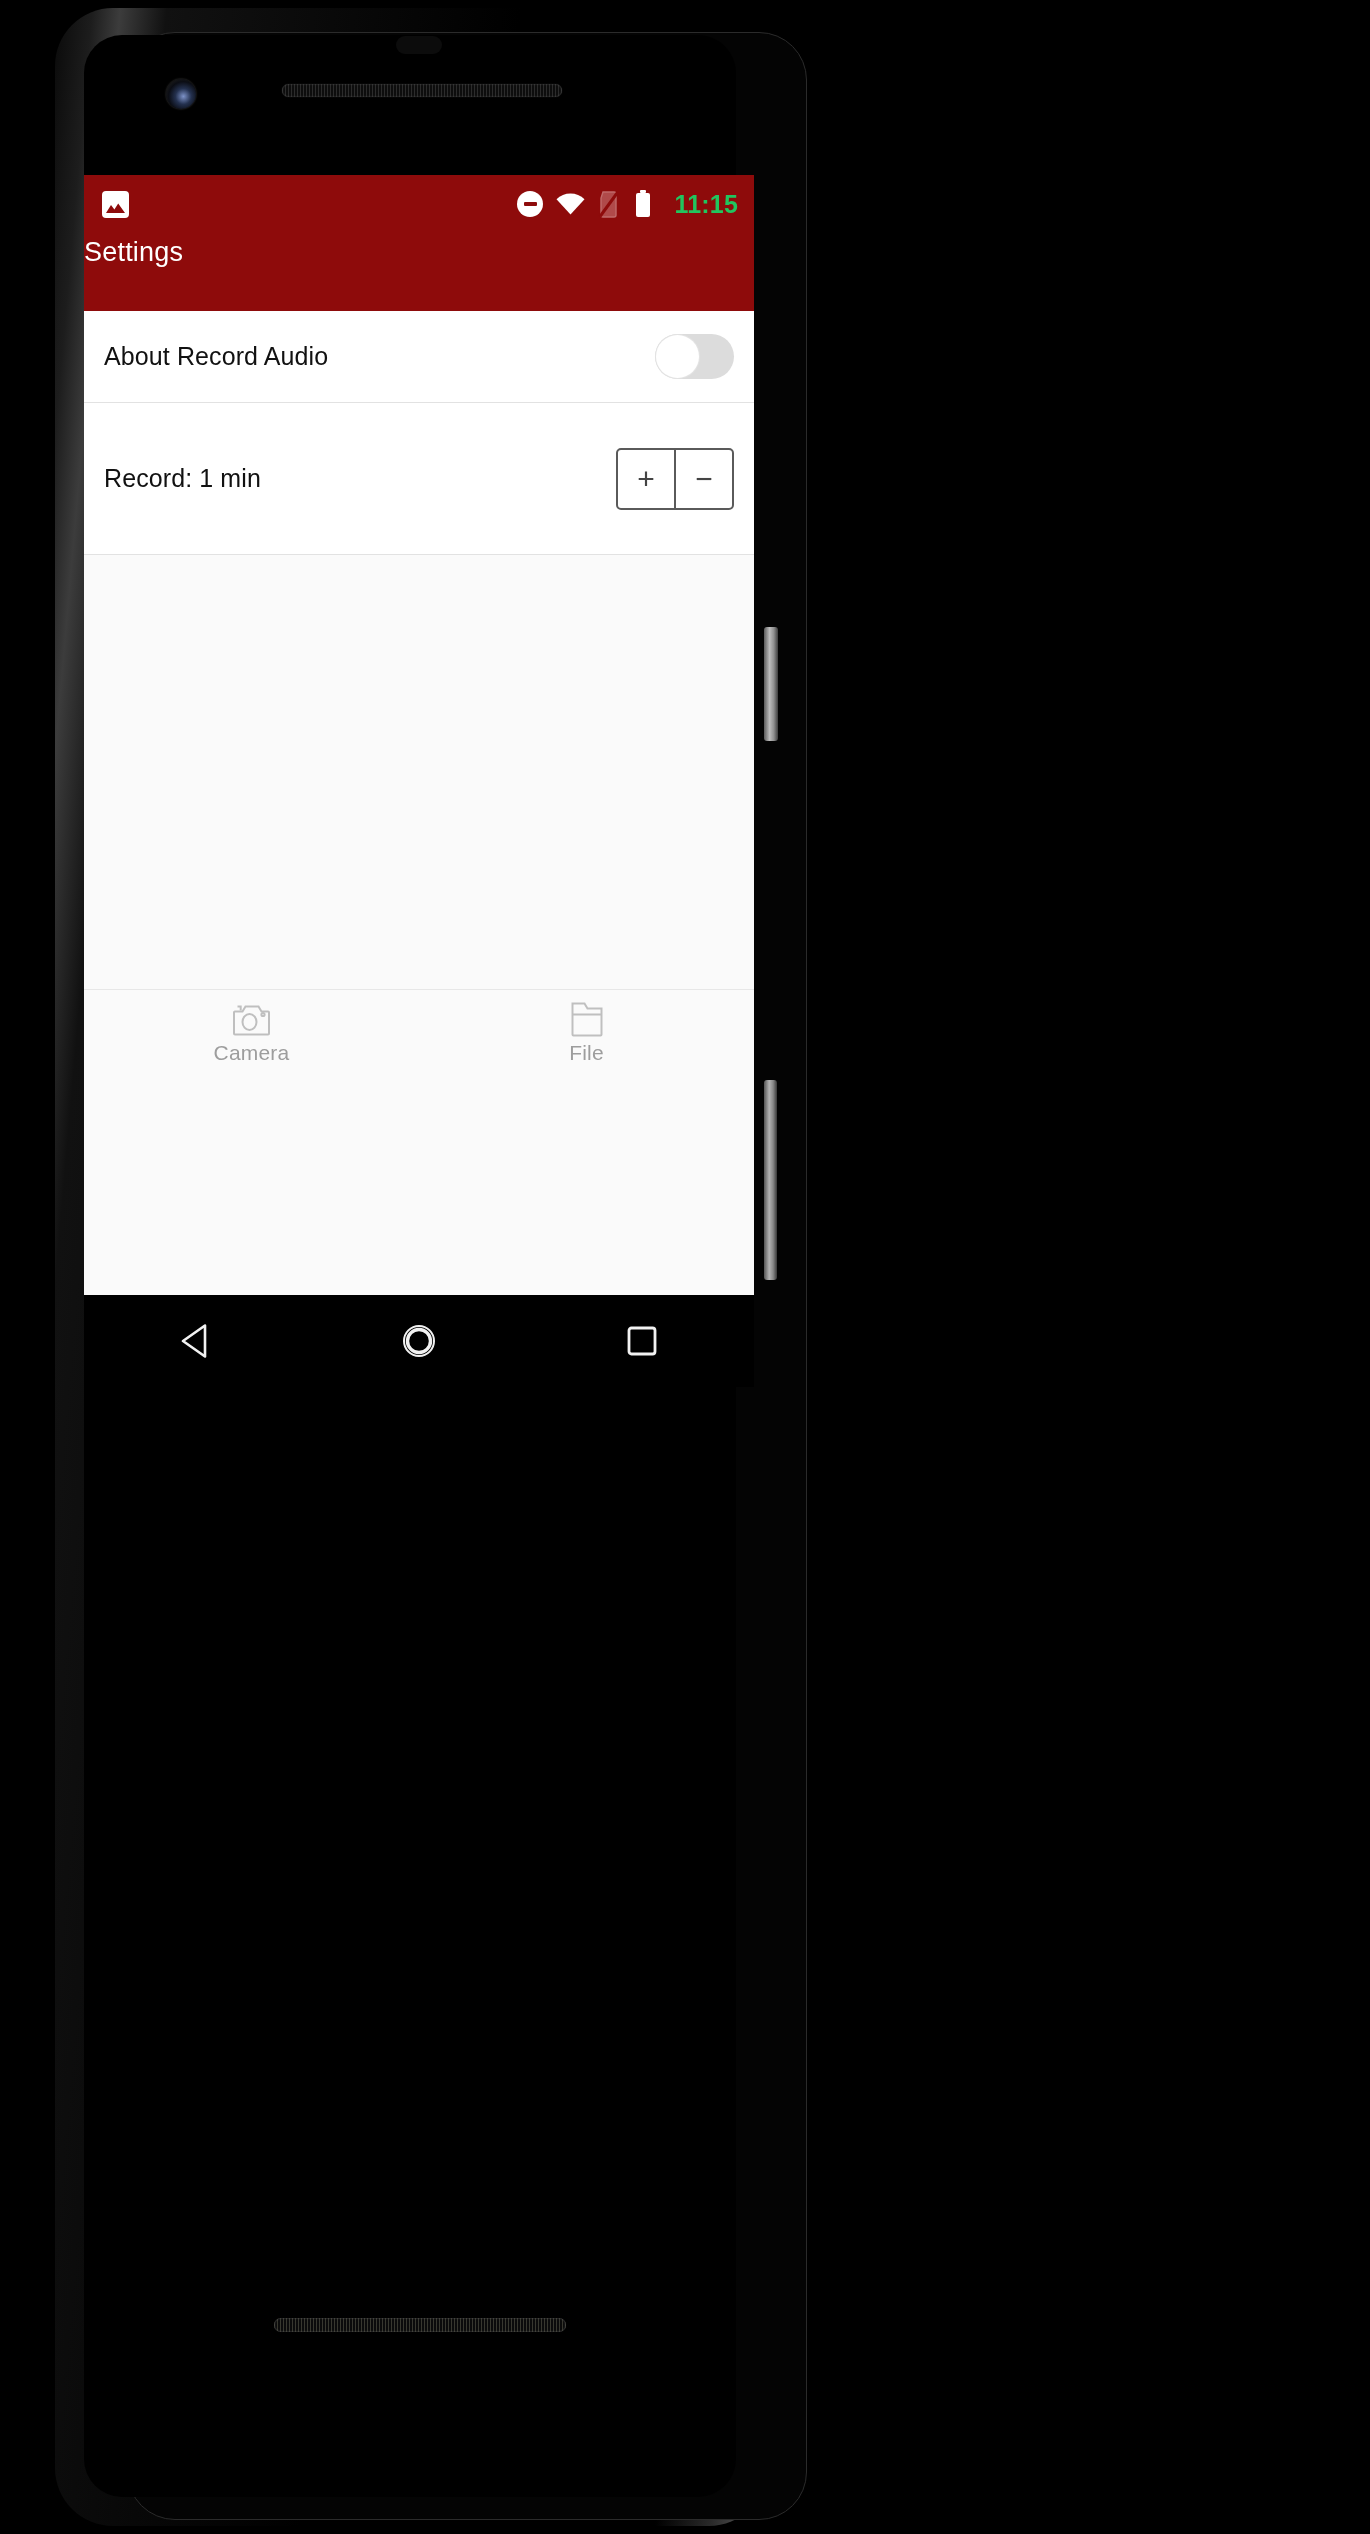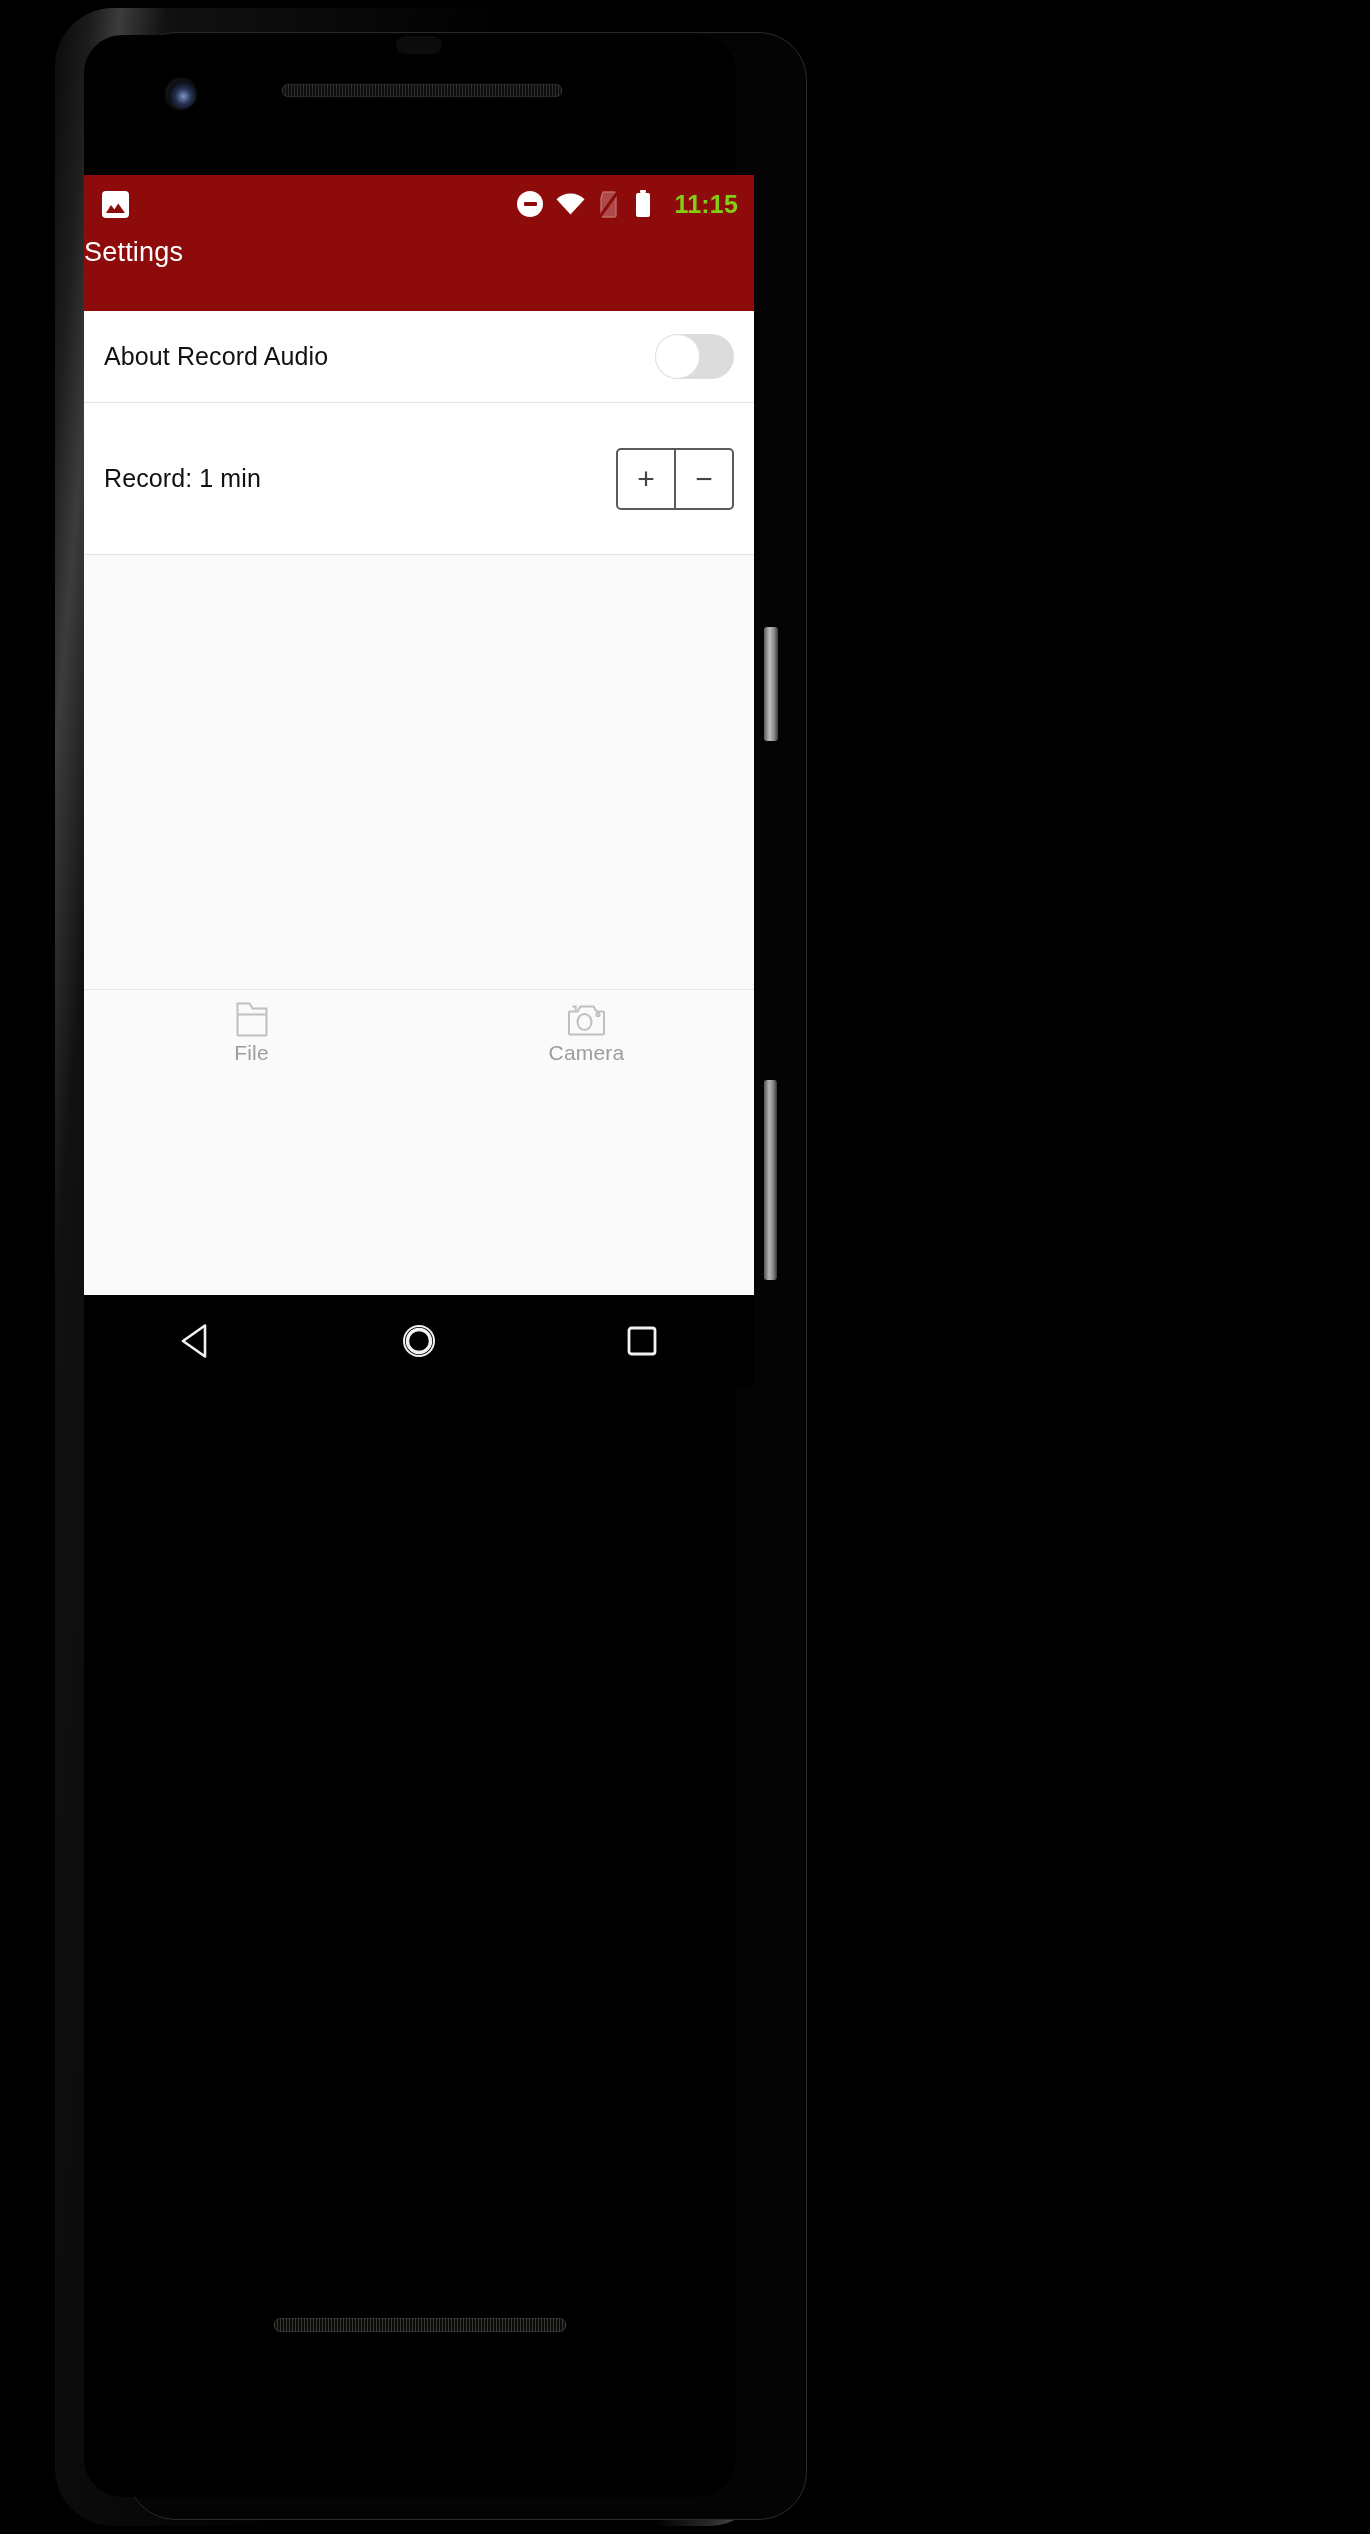--- a/index.html
+++ b/index.html
@@ -73,21 +73,21 @@
   .img-notif-icon{
     width:27px;height:27px;border-radius:4px;background:#fff;
     display:flex;align-items:flex-end;justify-content:center;padding-bottom:5px;box-sizing:border-box;
   }
   #status-right{display:flex;align-items:center;gap:13px;}
   .dnd-icon{
     width:26px;height:26px;border-radius:50%;background:#fff;
     display:flex;align-items:center;justify-content:center;
   }
   .dnd-icon i{display:block;width:13px;height:3.5px;background:#8e0b0b;border-radius:1px;}
-  .clock{color:#84cc16;font-size:25px;font-weight:600;letter-spacing:.2px;margin-left:10px;}
+  .clock{color:#22c55e;font-size:25px;font-weight:600;letter-spacing:.2px;margin-left:10px;}
 
   
   #title-bar{
     height:78px;background:#8e0b0b;display:flex;align-items:flex-start;justify-content:flex-start;
   }
   #title-bar .title{color:#fff;font-size:27px;font-weight:400;padding-top:4px;letter-spacing:.2px;}
 
   
   .settings-list{background:#fff;}
   .row{
@@ -210,44 +210,44 @@
 
 
   </div>
 
   <div id="content-filler"></div>
 
   <div id="bottom-nav">
 
     <div class="tab">
       <span class="tab-icon">
-        <svg width="32" height="35" viewBox="0 0 32 35">
-          <g fill="none" stroke="#bfbfbf" stroke-width="2">
-            <path d="M1.5 1.5 h12 l3 5 h14 v26 a1 1 0 0 1 -1 1 h-27 a1 1 0 0 1 -1 -1 z"></path>
-            <line x1="1.5" y1="12.5" x2="30.5" y2="12.5"></line>
-          </g>
-        </svg>
-      </span>
-      <span class="tab-label">File</span>
-    </div>
-
-    <div class="tab">
-      <span class="tab-icon">
         <svg width="38" height="33" viewBox="0 0 38 33">
           <g fill="none" stroke="#bfbfbf" stroke-width="2">
             <path d="M1.5 8.5 h8 l3-5 h13 l3 5 h6.5 a1 1 0 0 1 1 1 v21 a1 1 0 0 1 -1 1 h-33 a1 1 0 0 1 -1 -1 v-21 a1 1 0 0 1 1 -1 z"></path>
             <ellipse cx="16.5" cy="19" rx="7" ry="8"></ellipse>
             <circle cx="30" cy="11.5" r="1.6"></circle>
             <path d="M4.5 3.5 h3.2 v4"></path>
           </g>
         </svg>
       </span>
       <span class="tab-label">Camera</span>
     </div>
 
+    <div class="tab">
+      <span class="tab-icon">
+        <svg width="32" height="35" viewBox="0 0 32 35">
+          <g fill="none" stroke="#bfbfbf" stroke-width="2">
+            <path d="M1.5 1.5 h12 l3 5 h14 v26 a1 1 0 0 1 -1 1 h-27 a1 1 0 0 1 -1 -1 z"></path>
+            <line x1="1.5" y1="12.5" x2="30.5" y2="12.5"></line>
+          </g>
+        </svg>
+      </span>
+      <span class="tab-label">File</span>
+    </div>
+
 
   </div>
 </div>
 
 <div id="android-nav">
   <div class="nav-btn">
     <svg width="32" height="34" viewBox="0 0 32 34">
       <path d="M25 1.5 L3 17 L25 32.5 Z" fill="none" stroke="#f2f2f2" stroke-width="2.6" stroke-linejoin="round"></path>
     </svg>
   </div>

